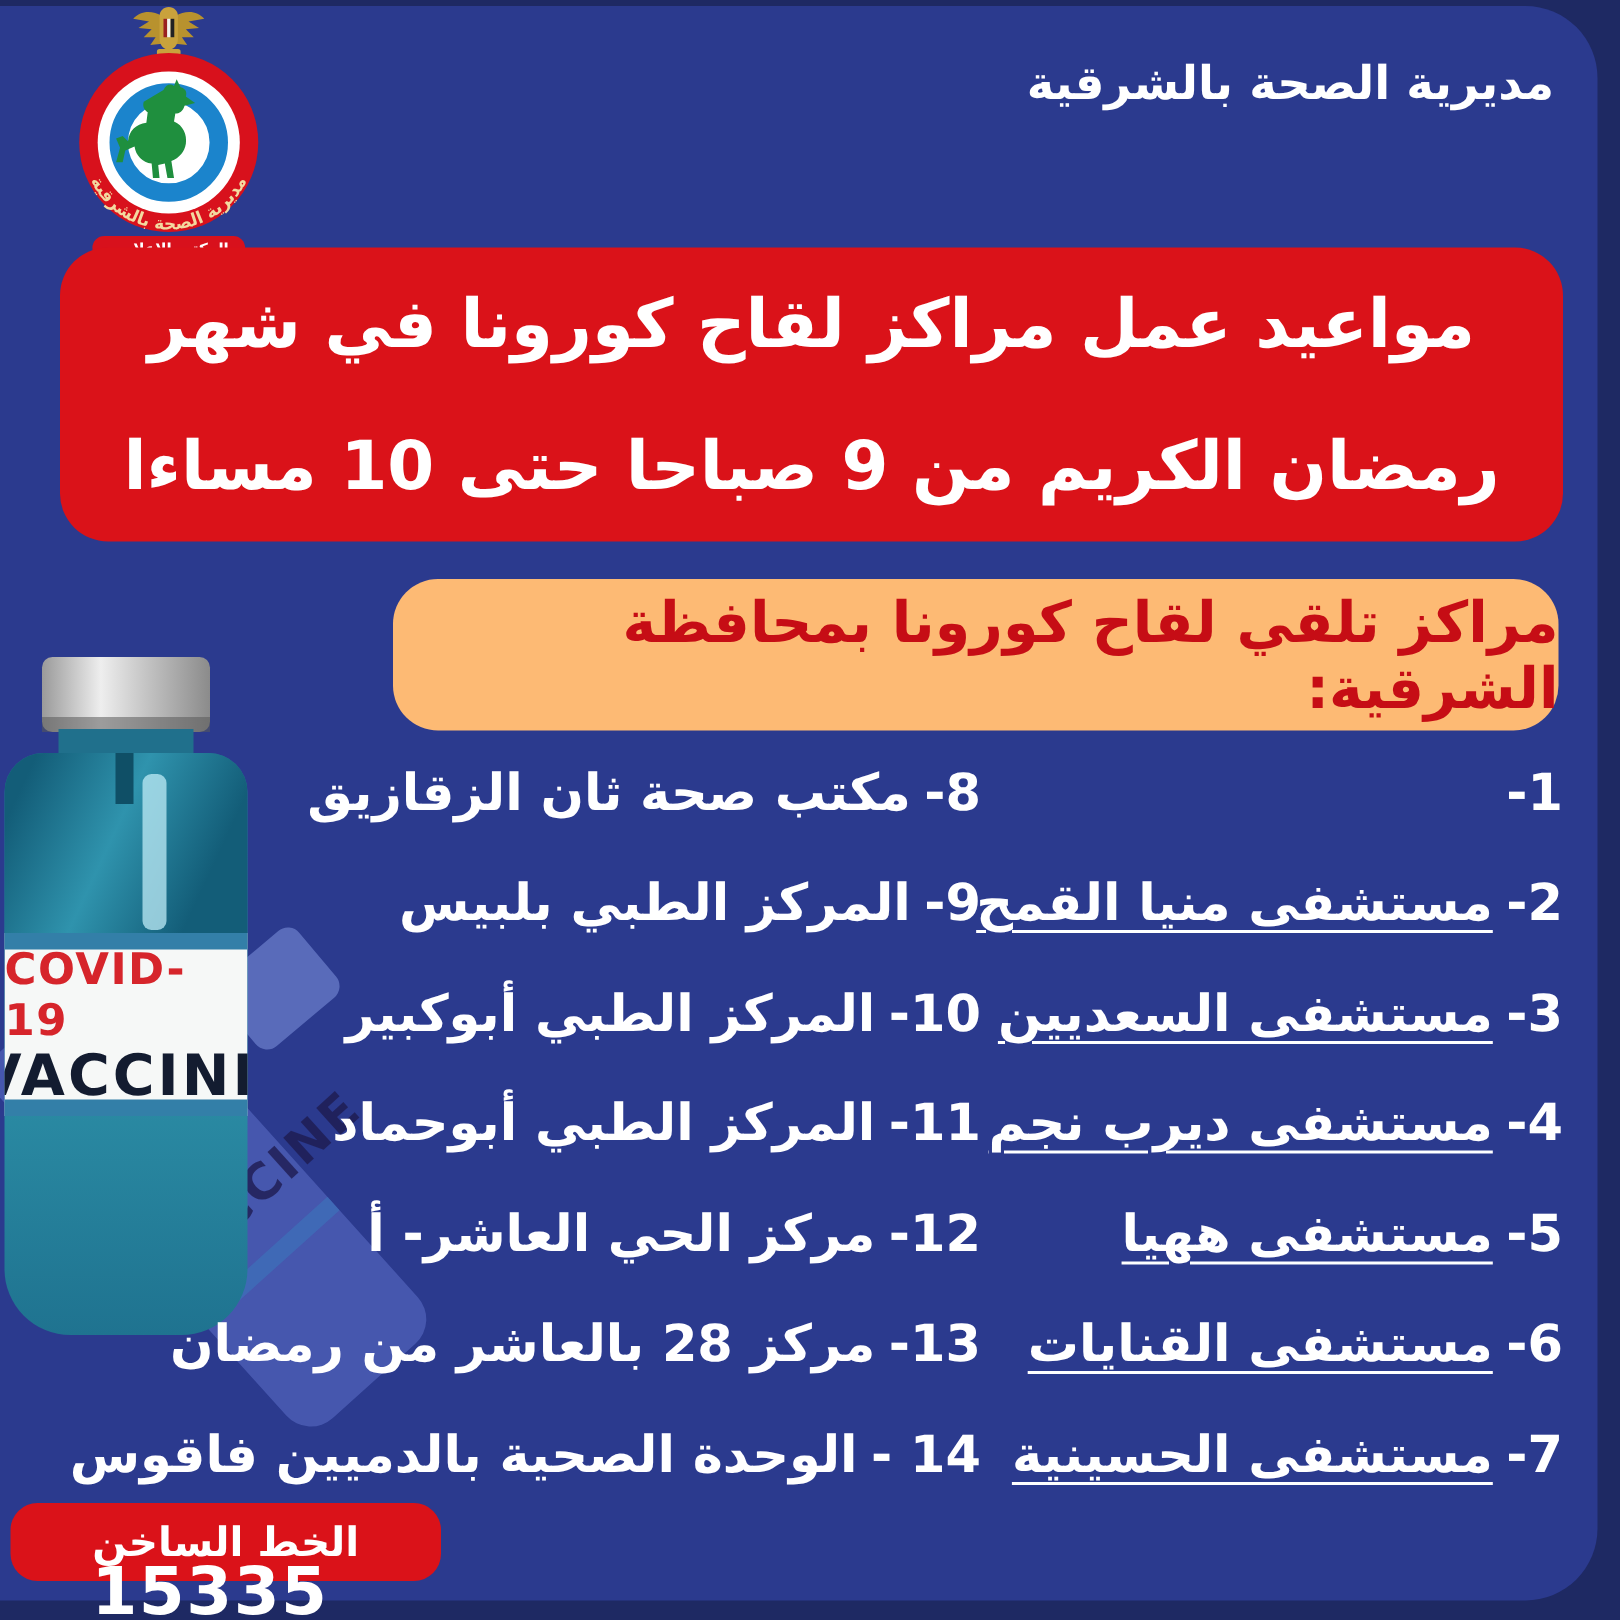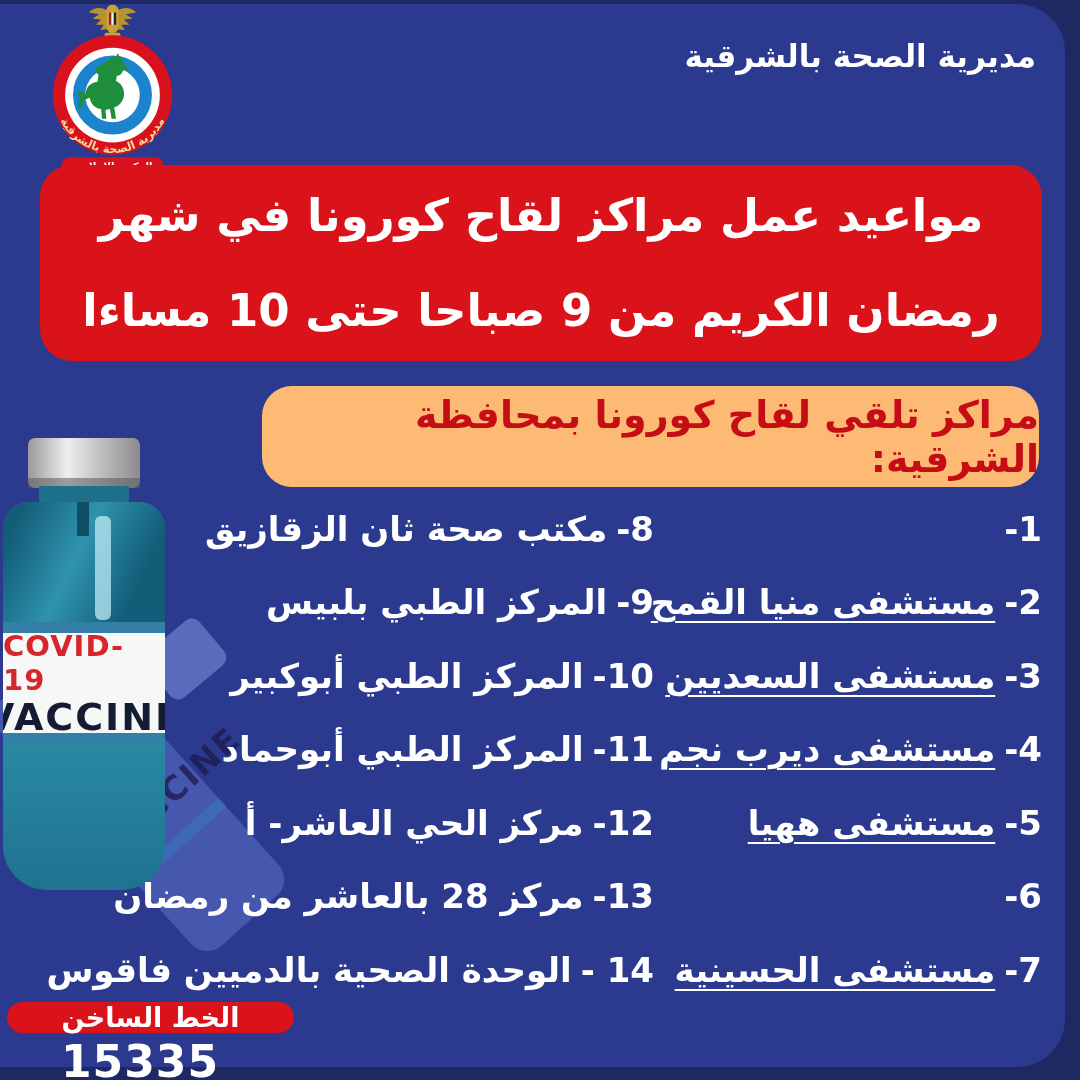--- a/index.html
+++ b/index.html
@@ -85,21 +85,21 @@
   .labelv {
     position:absolute; top:120px; left:0; right:0; height:122px; background:#f6f8f7;
     display:flex; flex-direction:column; justify-content:center; align-items:center;
   }
   .labelv .stripe { position:absolute; left:0; right:0; height:11px; background:#337fa8; }
   .labelv .st { top:0; } .labelv .sb { bottom:0; }
   .lv1 { color:#d6252b; font-size:29px; letter-spacing:1px; }
   .lv2 { color:#131c30; font-size:38px; letter-spacing:2px; line-height:40px; }
   
   .hotline-pill {
-    position:absolute; left:7px; top:1002px; width:287px; height:31px; z-index:4;
+    position:absolute; left:7px; top:1002px; width:287px; height:52px; z-index:4;
     background:#da1219; border-radius:18px;
     display:flex; justify-content:center; align-items:center; direction:rtl;
     color:#fff; font-size:27px;
   }
   .hotline-num {
     position:absolute; left:30px; top:1036px; width:220px; z-index:4;
     text-align:center; color:#fff; font-size:44px; letter-spacing:1px;
   }
 </style>
 </head>
@@ -194,20 +194,21 @@
   <div class="row col-right">
       <span class="num">4-</span>
       <span class="cname">مستشفى ديرب نجم</span>
     </div>
   <div class="row col-right">
       <span class="num">5-</span>
       <span class="cname">مستشفى ههيا</span>
     </div>
   <div class="row col-right">
       <span class="num">6-</span>
+      <span class="cname">مستشفى القنايات</span>
     </div>
   <div class="row col-right">
       <span class="num">7-</span>
       <span class="cname">مستشفى الحسينية</span>
     </div>
   <div class="row col-left">
       <span class="num">8-</span>
       <span class="cname">مكتب صحة ثان الزقازيق</span>
     </div>
   <div class="row col-left">

